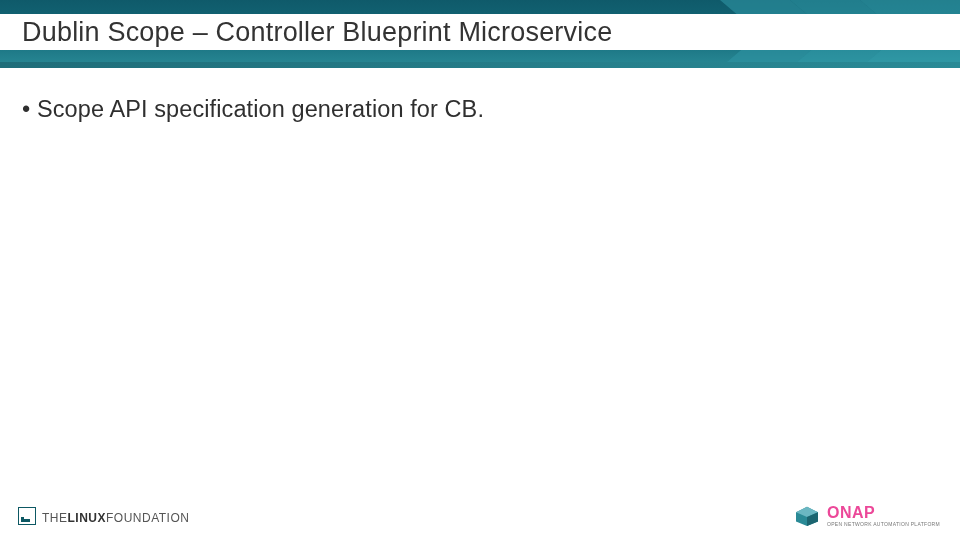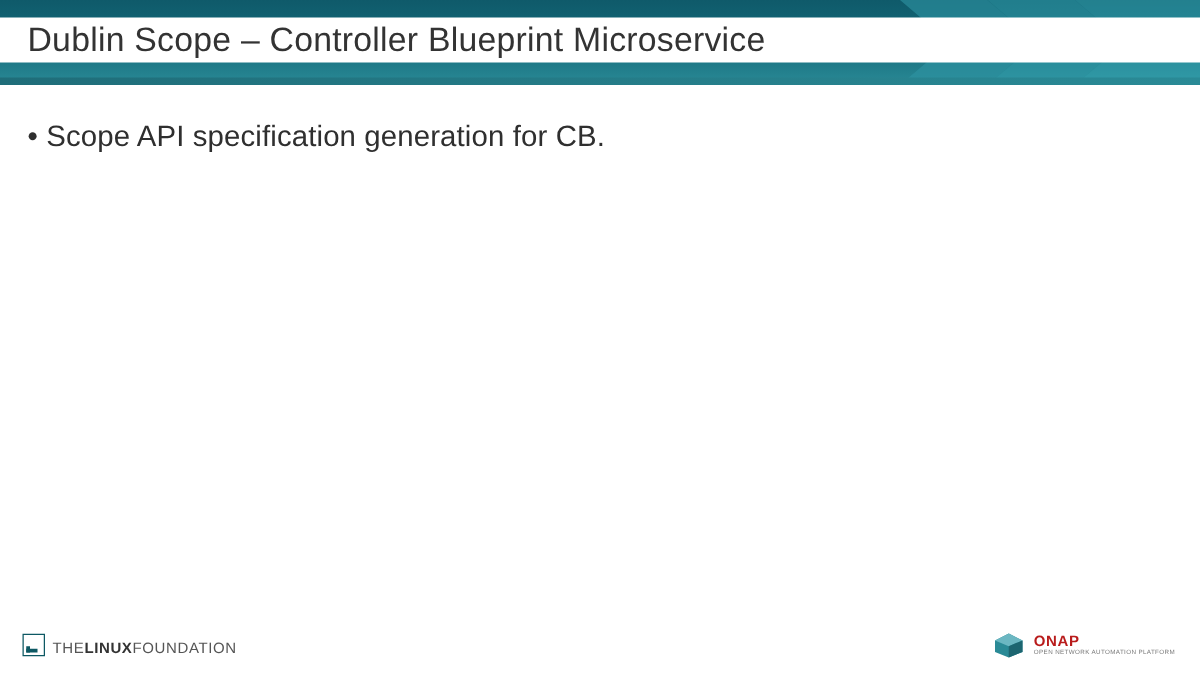--- a/index.html
+++ b/index.html
@@ -134,23 +134,23 @@
     height: 22px;
   }
 
   .onap-text {
     display: flex;
     flex-direction: column;
     line-height: 1;
   }
 
   .onap-text .main {
-    font-size: 12px;
+    font-size: 16px;
     font-weight: 700;
-    color: #b91c1c;
+    color: #ec4899;
     letter-spacing: 0.5px;
   }
 
   .onap-text .sub {
     font-size: 5px;
     color: #777;
     letter-spacing: 0.3px;
     margin-top: 1px;
   }
 </style>

